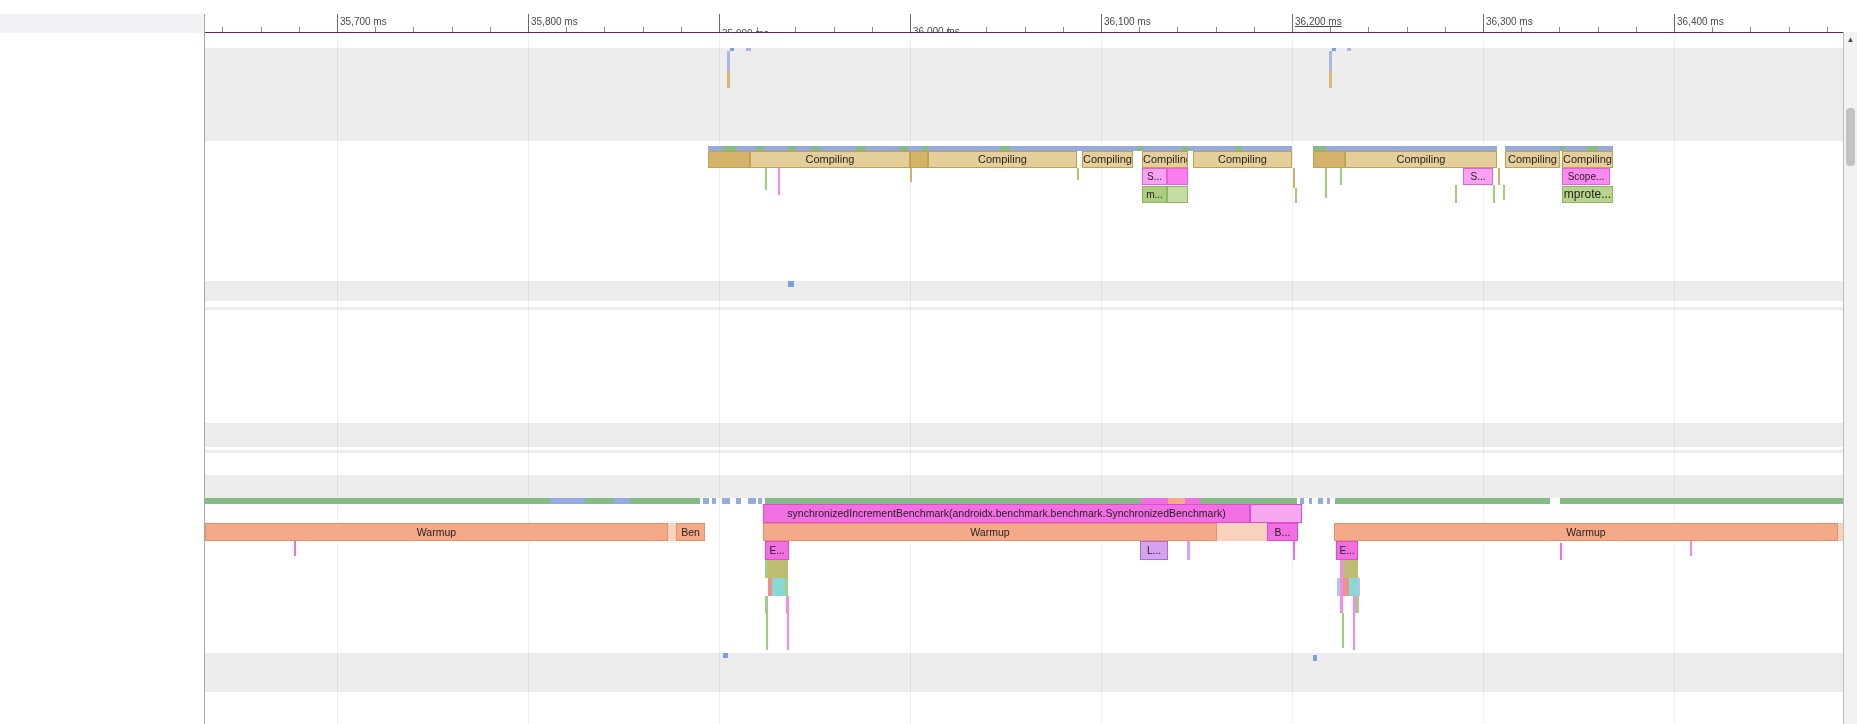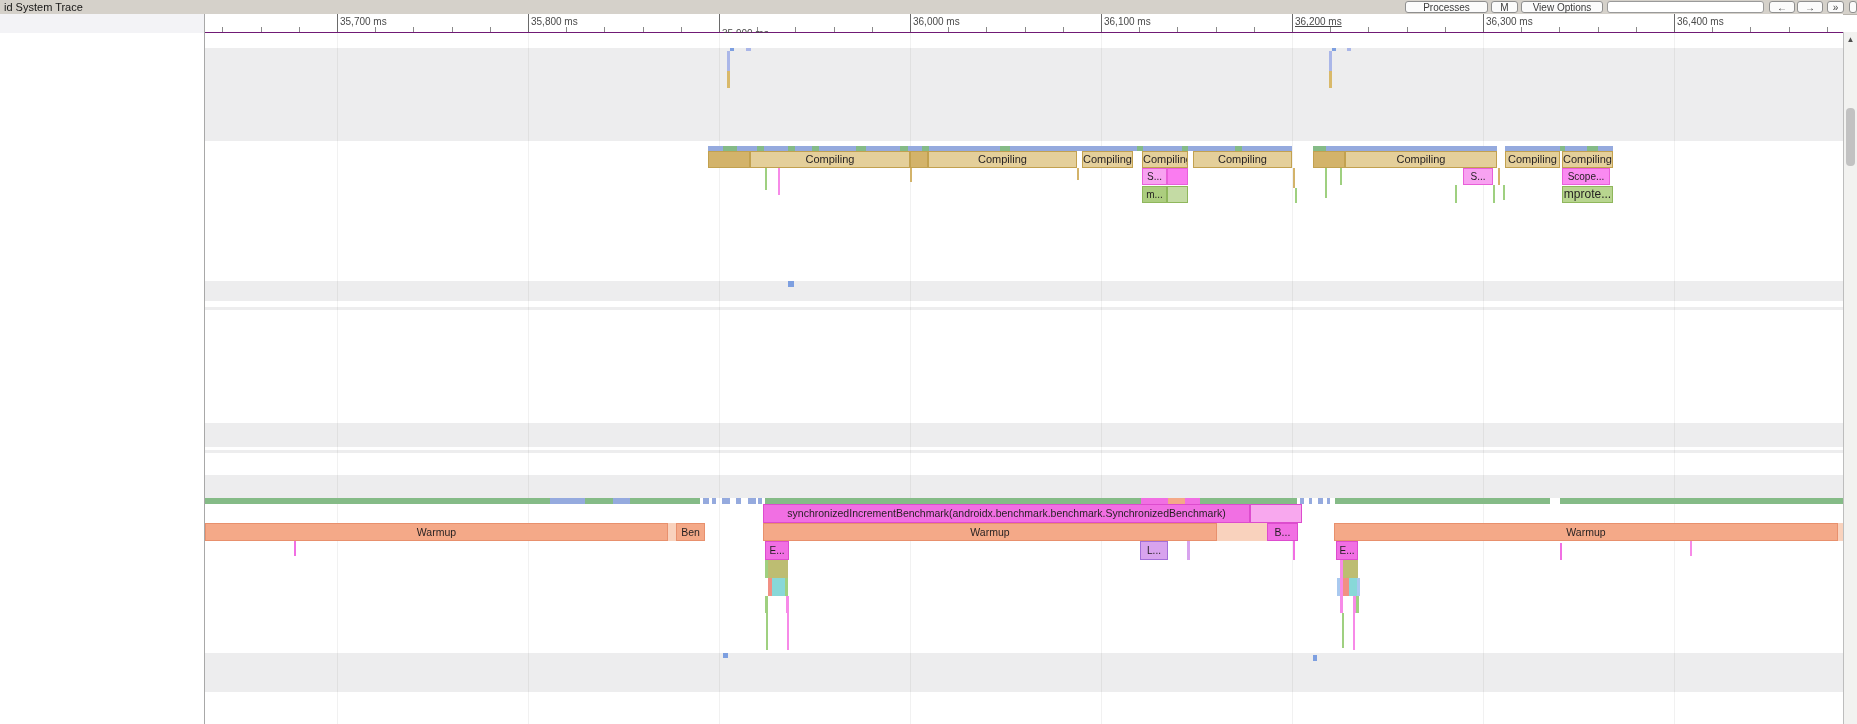--- a/index.html
+++ b/index.html
@@ -31,31 +31,20 @@
   #scrollbar{position:absolute;left:1843px;top:32px;width:14px;height:692px;background:#f2f2f0;
              border-left:1px solid #bdbdbd;}
   #sb-up{position:absolute;left:1844px;top:33px;width:13px;height:14px;background:#f2f2f0;
          font-size:8px;color:#4f4f4f;text-align:center;line-height:14px;}
   #sb-thumb{position:absolute;left:1846px;top:108px;width:9px;height:58px;background:#c2c2c2;border-radius:4px;}
 </style>
 </head>
 <body>
 
 <div id="app">
-  <div id="titlebar">
-    <div id="title">id System Trace</div>
-    <div class="tbtn" style="left:1405px;width:83px;">Processes</div>
-    <div class="tbtn" style="left:1491px;width:27px;">M</div>
-    <div class="tbtn" style="left:1521px;width:82px;">View Options</div>
-    <div id="find" style="left:1607px;width:157px;"></div>
-    <div class="tbtn" style="left:1769px;width:26px;">←</div>
-    <div class="tbtn" style="left:1797px;width:26px;">→</div>
-    <div class="tbtn" style="left:1827px;width:17px;">»</div>
-    <div class="tbtn" style="left:1849px;width:8px;"></div>
-  </div>
 
   <div id="sidebar">
       <div class="sblabel" style="top: 27px;">es</div>
       <div class="sblabel" style="top: 46px;">Thread</div>
       <div class="expander" style="top: 138px;">&gt;</div>
       <div class="expander" style="top: 295px;">&gt;</div>
       <div class="expander" style="top: 491px;">&gt;</div>
       <div class="expander" style="top: 677px;">&gt;</div>
       <div class="expander" style="top: 699px;">&gt;</div>
     </div>
@@ -100,21 +89,21 @@
       <div class="abs" style="left: 1392.6px; top: 13px; width: 1px; height: 5px; background: rgb(138, 138, 138);"></div>
       <div class="abs" style="left: 1430.8px; top: 13px; width: 1px; height: 5px; background: rgb(138, 138, 138);"></div>
       <div class="abs" style="left: 1469px; top: 0px; width: 1px; height: 18px; background: rgb(106, 106, 106);"></div>
       <div class="abs" style="left: 1507.2px; top: 13px; width: 1px; height: 5px; background: rgb(138, 138, 138);"></div>
       <div class="abs" style="left: 1545.4px; top: 13px; width: 1px; height: 5px; background: rgb(138, 138, 138);"></div>
       <div class="abs" style="left: 1583.6px; top: 13px; width: 1px; height: 5px; background: rgb(138, 138, 138);"></div>
       <div class="abs" style="left: 1621.8px; top: 13px; width: 1px; height: 5px; background: rgb(138, 138, 138);"></div>
       <div class="ticklabel" style="left: 135px; top: 2px;">35,700 ms</div>
       <div class="ticklabel" style="left: 326px; top: 2px;">35,800 ms</div>
       <div class="ticklabel" style="left: 517px; top: 14px;">35,900 ms</div>
-      <div class="ticklabel" style="left: 708px; top: 2px;">36,000 ms</div>
+      <div class="ticklabel" style="left: 708px; top: 12px;">36,000 ms</div>
       <div class="ticklabel" style="left: 899px; top: 2px;">36,100 ms</div>
       <div class="ticklabel" style="left: 1090px; top: 2px; text-decoration: underline;">36,200 ms</div>
       <div class="ticklabel" style="left: 1281px; top: 2px;">36,300 ms</div>
       <div class="ticklabel" style="left: 1472px; top: 2px;">36,400 ms</div>
     </div>
 
   <div id="canvas">
       <div class="abs" style="left: 205px; top: 15px; width: 1638px; height: 93px; background: rgb(237, 237, 238);"></div>
       <div class="abs" style="left: 205px; top: 248px; width: 1638px; height: 20px; background: rgb(237, 237, 238);"></div>
       <div class="abs" style="left: 205px; top: 274px; width: 1638px; height: 3px; background: rgb(237, 237, 238);"></div>

